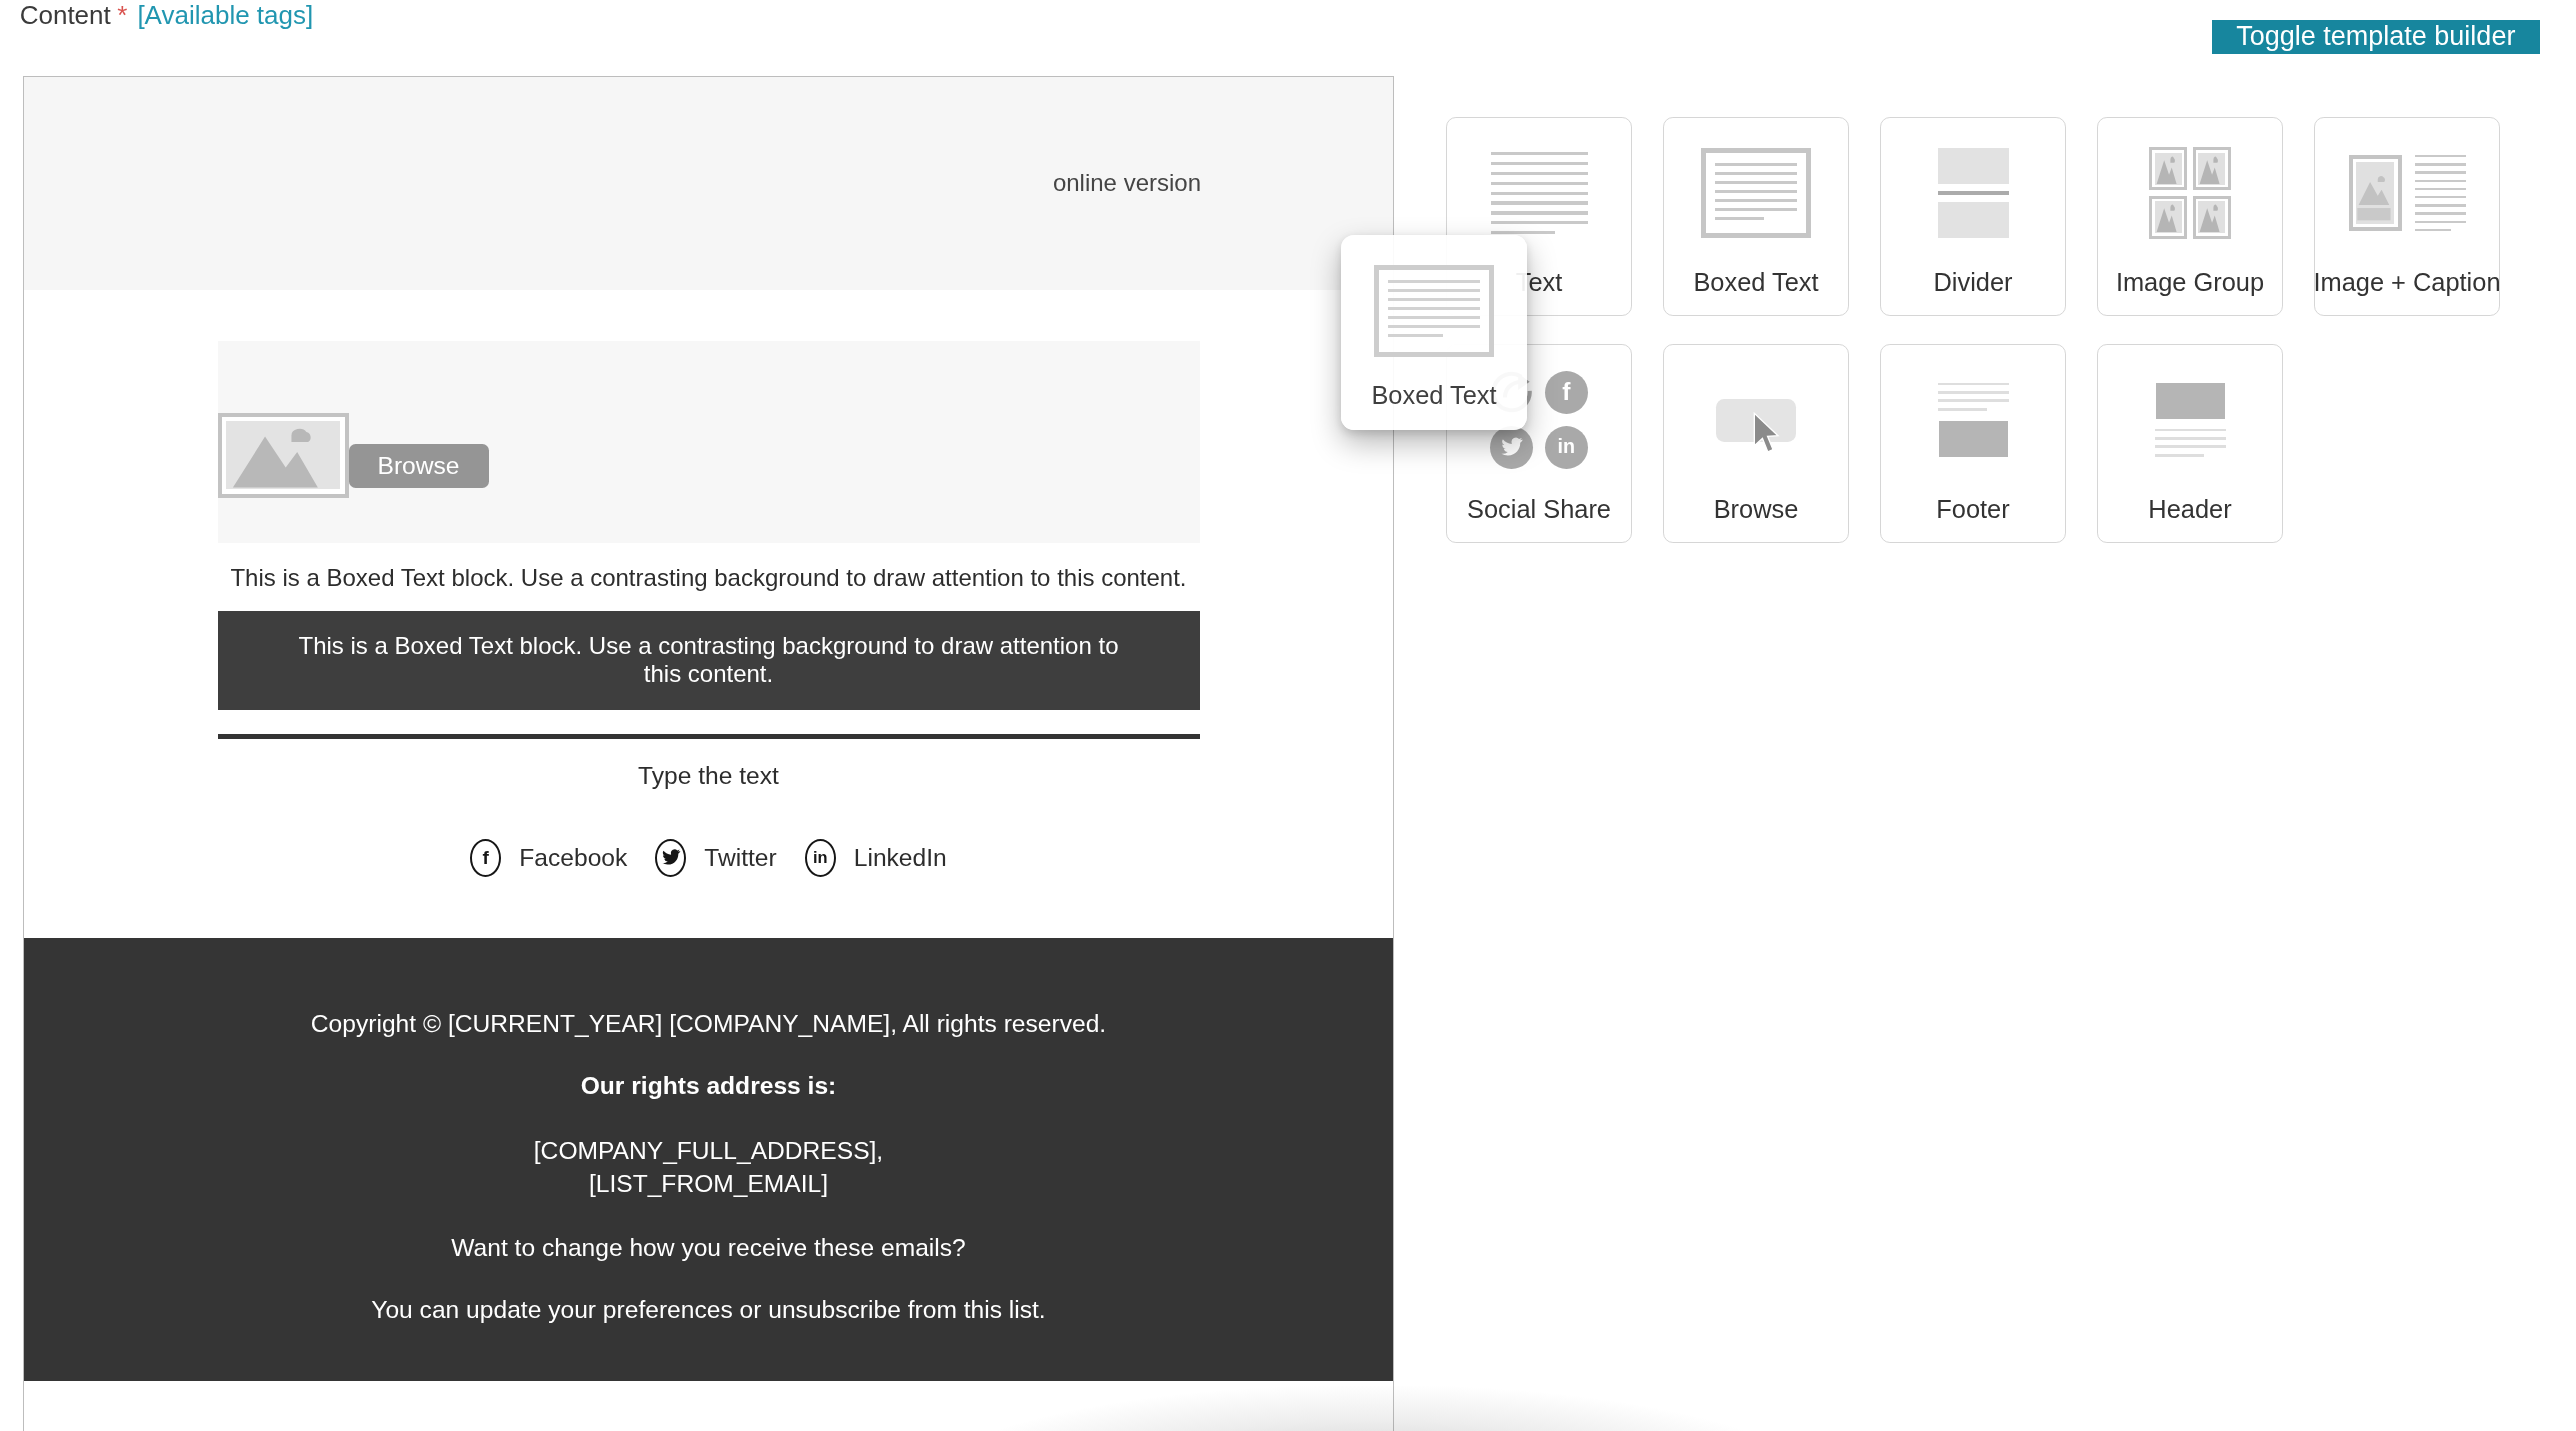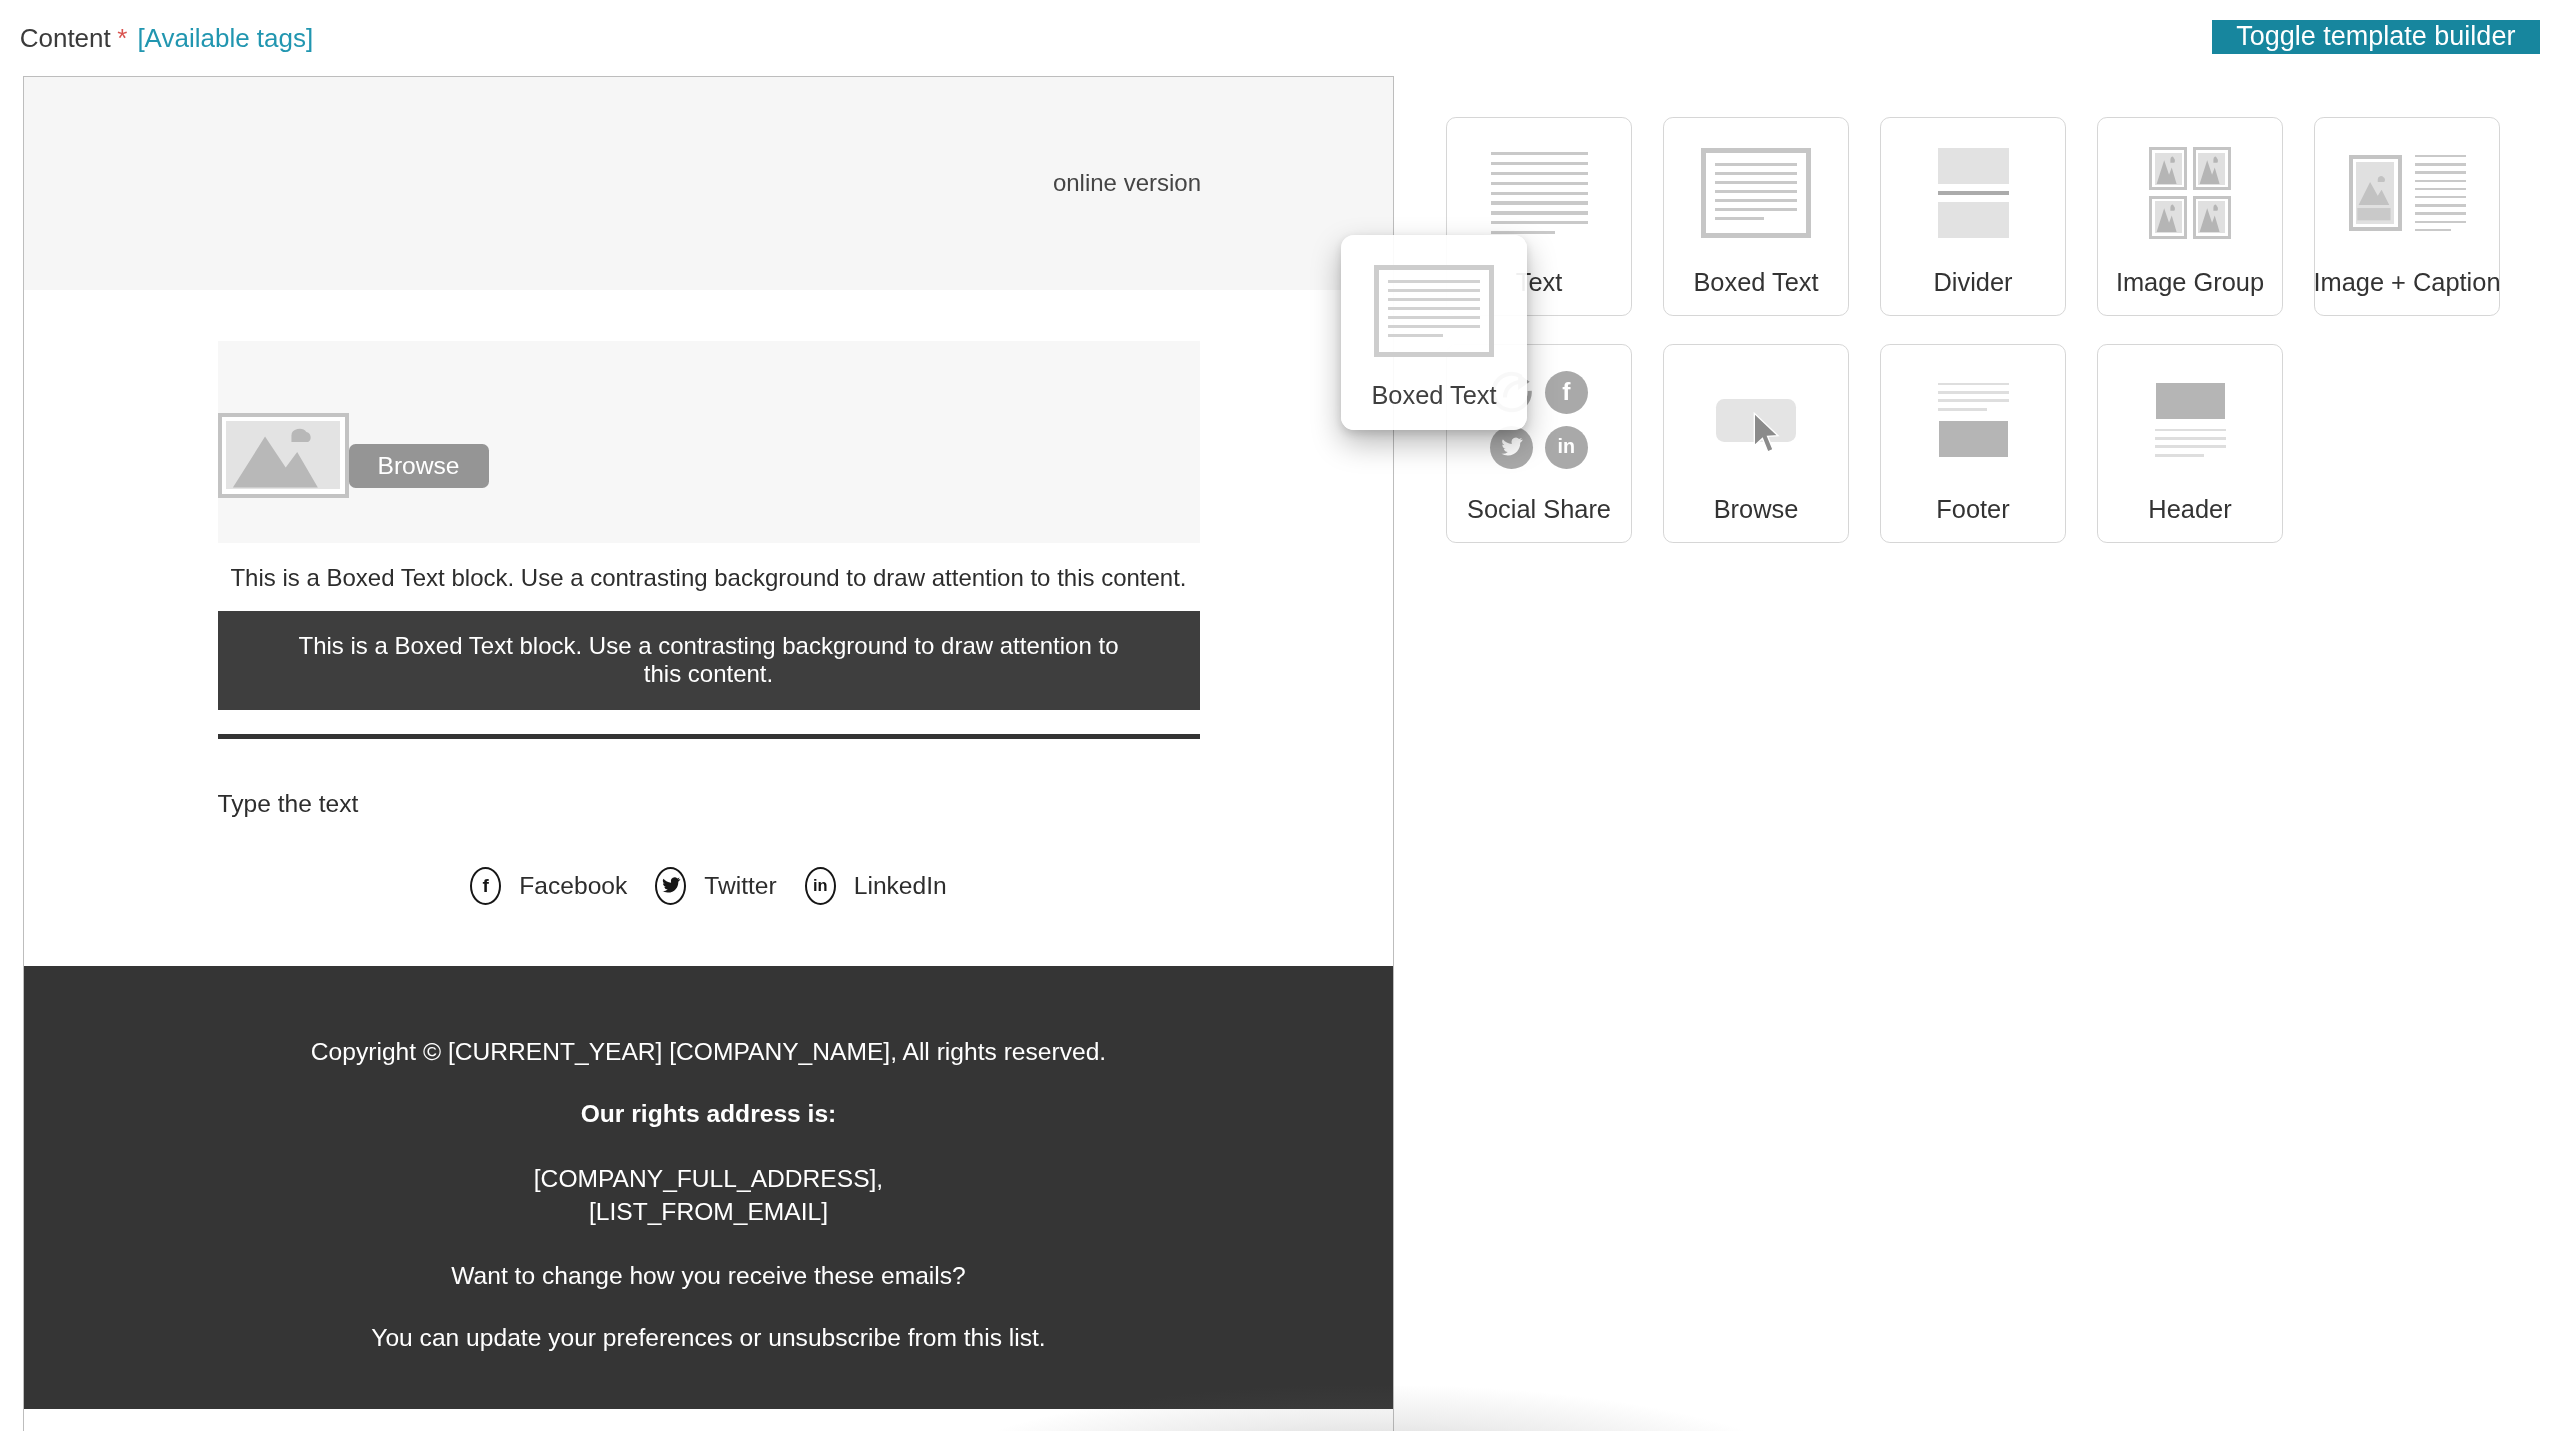--- a/index.html
+++ b/index.html
@@ -2,21 +2,21 @@
 <html style="font-size:13px"><head>
 <meta charset="utf-8">
 <style>
   * { margin:0; padding:0; box-sizing:border-box; }
   html,body { width:2576px; height:1432px; background:#fff;
               font-family:"Liberation Sans", sans-serif; }
   .page { position:relative; width:2576px; height:1432px; overflow:hidden; background:#fff; }
 
   
   .topbar { position:absolute; left:0; top:0; width:100%; height:76px;
-            display:flex; align-items:center; }
+            display:flex; align-items:flex-start; }
   .topbar-left { display:flex; align-items:baseline; margin-left:19.7px; font-size:26px; color:#3b3b3b; }
   .req-star { color:#d9534f; margin-left:6.6px; }
   .tags-link { color:#2196b0; margin-left:9.9px; text-decoration:none; cursor:pointer; }
   .toggle-btn { position:absolute; right:36px; top:19.7px; height:34px; padding:0 24.6px;
                 background:#17869e; color:#fff; border:none; font-size:27px;
                 font-family:"Liberation Sans", sans-serif; font-weight:500; cursor:pointer; }
 
   
   .canvas { position:absolute; left:23px; top:76px; width:1371px; height:1396px;
             background:#fff; border:1.6px solid #bdbdbd; }
@@ -33,21 +33,21 @@
   .browse-btn { margin-top:21.3px; width:140px; height:44px; background:#959595; color:#fff;
                 font-size:24.6px; border:none; border-radius:6.6px; display:flex;
                 align-items:center; justify-content:center; cursor:pointer;
                 font-family:"Liberation Sans", sans-serif; }
 
   .text-block { margin-top:21.3px; font-size:24px; line-height:1.18; color:#2d2d2d;
                 text-align:center; }
   .boxed-text-block { margin-top:18px; background:#3e3e3e; color:#fff; padding:21.3px 72px;
                       font-size:24px; line-height:1.18; text-align:center; }
   .email-divider { margin-top:24.6px; height:4.1px; background:#333; border:none; }
-  .type-text { margin-top:51px; font-size:24.6px; color:#2d2d2d; }
+  .type-text { margin-top:23px; font-size:24.6px; color:#2d2d2d; text-align:center; }
 
   .social-row { margin-top:49px; display:flex; justify-content:center; align-items:center; gap:28px; }
   .social-item { display:flex; align-items:center; gap:18px; cursor:pointer; }
   .social-circle { width:31px; height:38px; border:2.5px solid #161616; border-radius:50%;
                    display:flex; align-items:center; justify-content:center; }
   .social-circle .glyph { font-size:19px; font-weight:bold; color:#161616; line-height:1; }
   .social-label { font-size:24.6px; color:#2d2d2d; }
 
   .email-footer { margin-top:61px; background:#353535; color:#fff; text-align:center;
                   padding:72px 33px 57px 33px; font-size:24.6px; }

